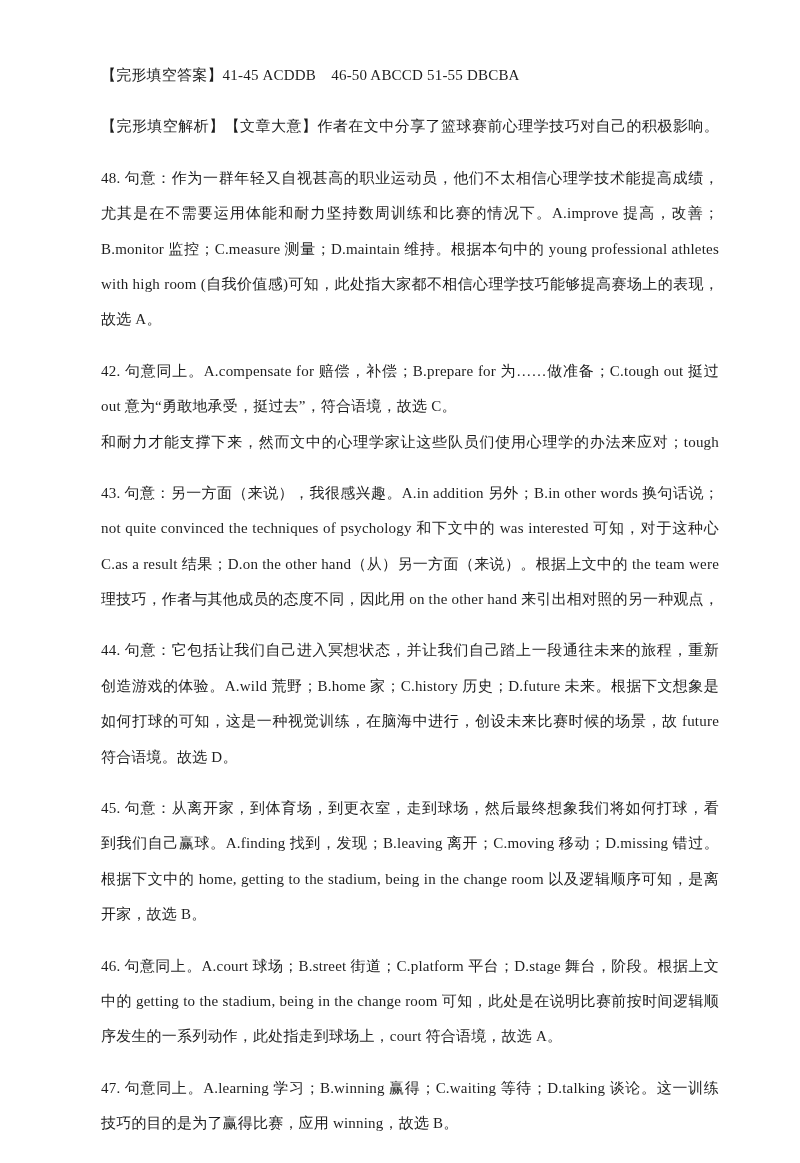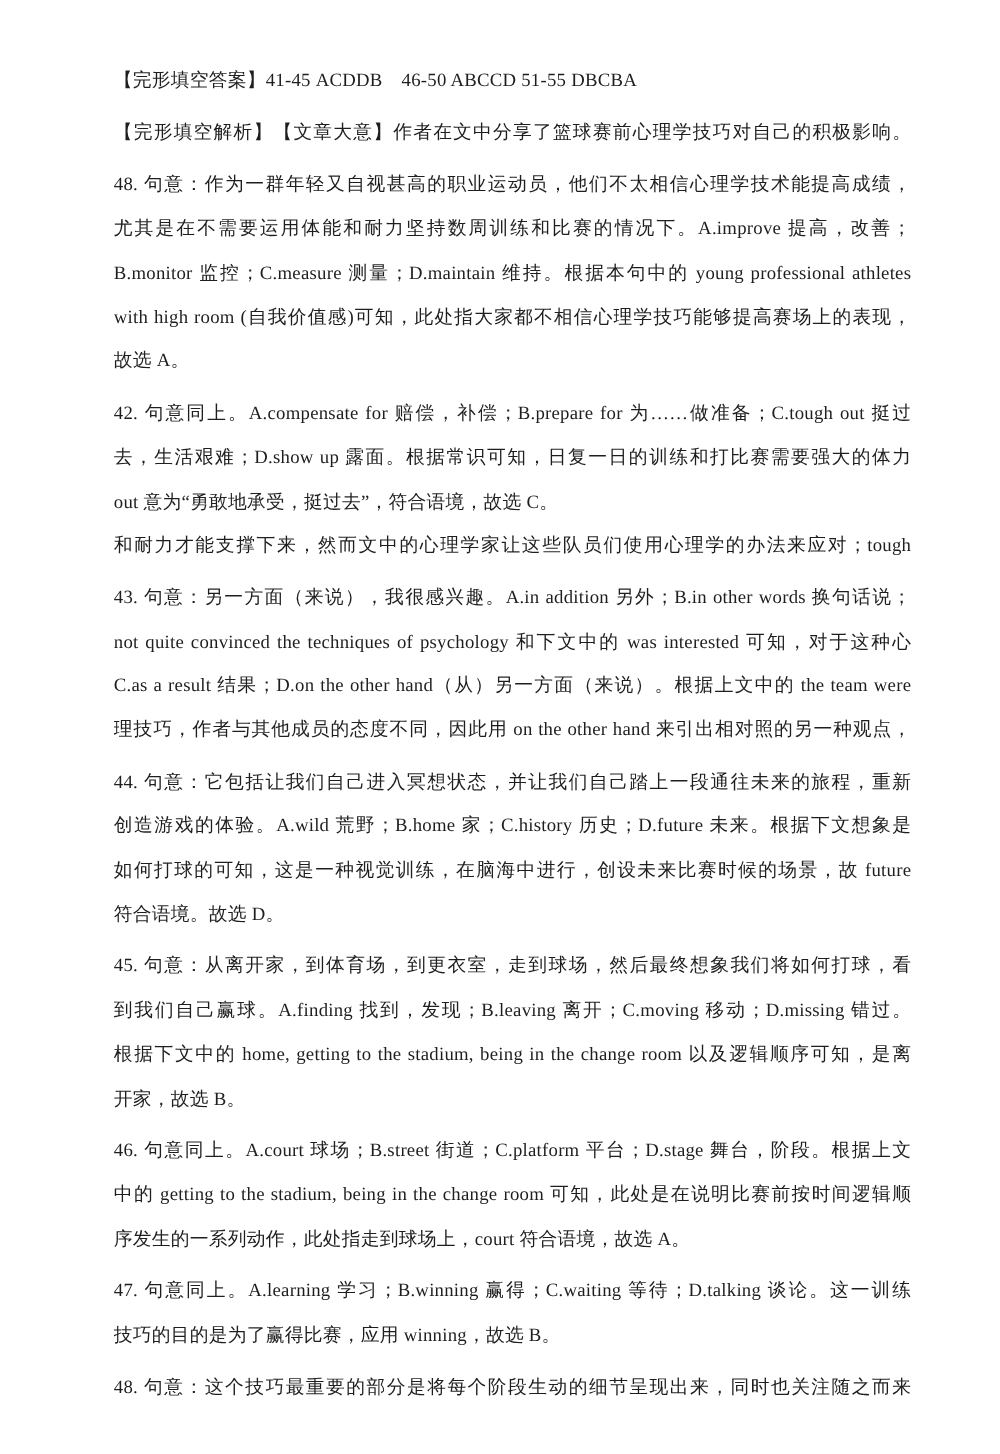--- a/index.html
+++ b/index.html
@@ -14,21 +14,21 @@
     font-family: "Liberation Serif", "DejaVu Serif", serif;
     color: #1e1e1e;
   }
   .doc {
     position: absolute;
     left: 85px;
     top: 42px;
     width: 650px;
   }
   .paragraph {
-    margin: 6px;
+    margin: 16px;
     padding: 0;
   }
   .line {
     font-size: 15px;
     line-height: 35.4px;
     height: 35.4px;
     overflow: hidden;
     white-space: normal;
     text-align: left;
     letter-spacing: 0.2px;
@@ -52,21 +52,20 @@
     </div>
     <div class="paragraph">
       <div class="line fill">48. 句意：作为一群年轻又自视甚高的职业运动员，他们不太相信心理学技术能提高成绩，</div>
       <div class="line fill">尤其是在不需要运用体能和耐力坚持数周训练和比赛的情况下。A.improve 提高，改善；</div>
       <div class="line fill">B.monitor 监控；C.measure 测量；D.maintain 维持。根据本句中的 young professional athletes</div>
       <div class="line fill">with high room (自我价值感)可知，此处指大家都不相信心理学技巧能够提高赛场上的表现，</div>
       <div class="line">故选 A。</div>
     </div>
     <div class="paragraph">
       <div class="line fill">42. 句意同上。A.compensate for 赔偿，补偿；B.prepare for 为……做准备；C.tough out 挺过</div>
-      <div class="line fill">去，生活艰难；D.show up 露面。根据常识可知，日复一日的训练和打比赛需要强大的体力</div>
       <div class="line">out 意为“勇敢地承受，挺过去”，符合语境，故选 C。</div>
       <div class="line fill">和耐力才能支撑下来，然而文中的心理学家让这些队员们使用心理学的办法来应对；tough</div>
     </div>
     <div class="paragraph">
       <div class="line fill">43. 句意：另一方面（来说），我很感兴趣。A.in addition 另外；B.in other words 换句话说；</div>
       <div class="line fill">not quite convinced the techniques of psychology 和下文中的 was interested 可知，对于这种心</div>
       <div class="line fill">C.as a result 结果；D.on the other hand（从）另一方面（来说）。根据上文中的 the team were</div>
       <div class="line fill">理技巧，作者与其他成员的态度不同，因此用 on the other hand 来引出相对照的另一种观点，</div>
     </div>
     <div class="paragraph">

